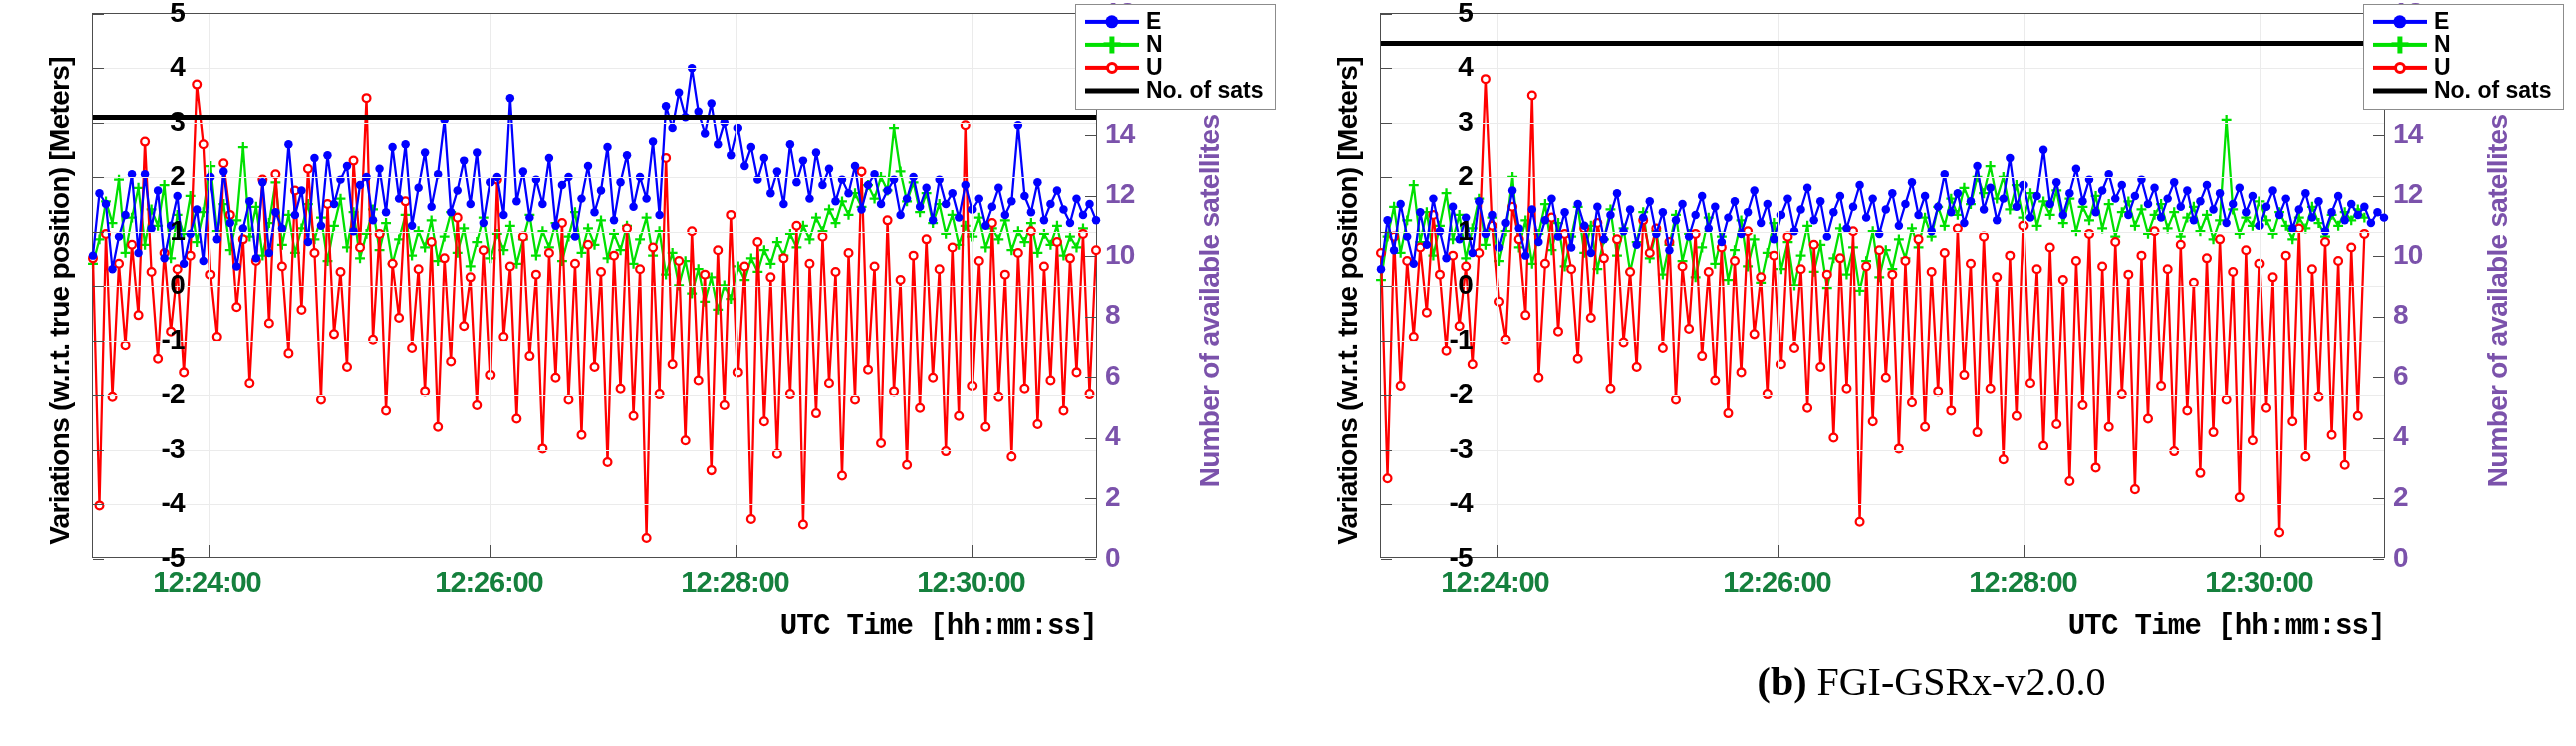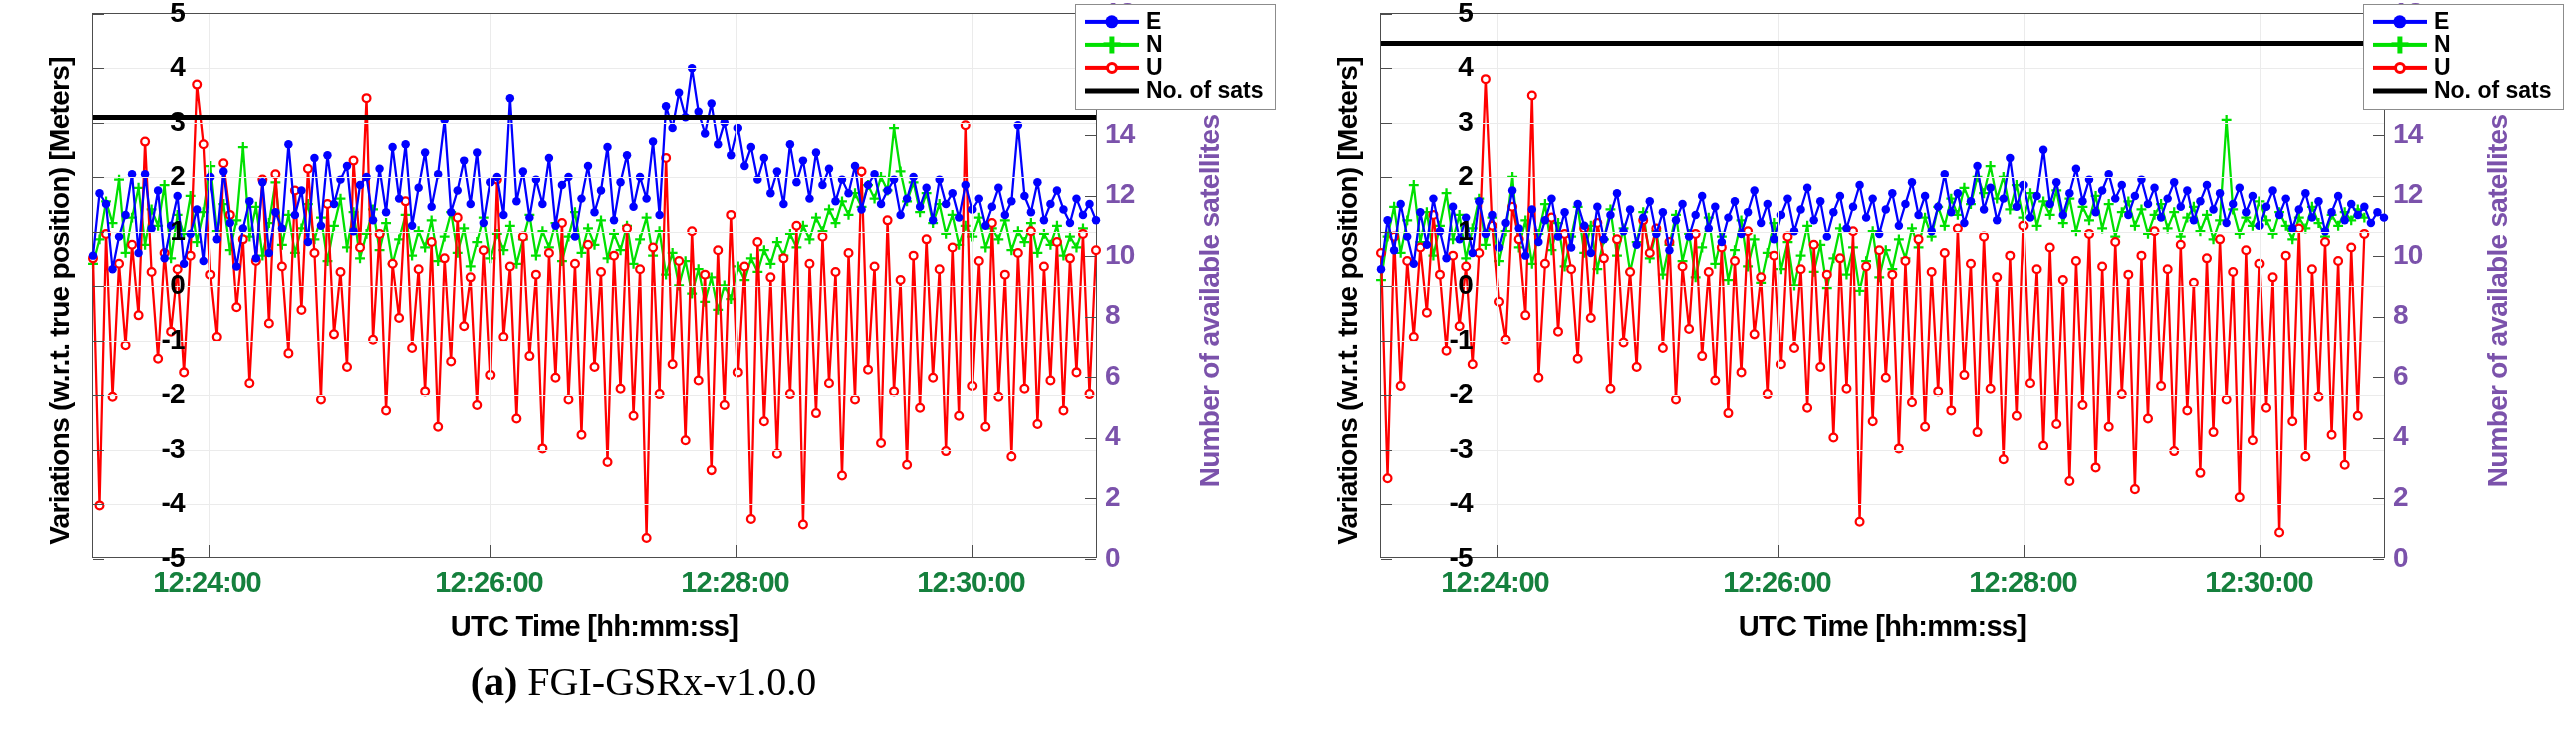--- a/index.html
+++ b/index.html
@@ -28,23 +28,23 @@
            font-size:28px;font-weight:bold;color:#7b52ab;text-align:left;width:64px;
            font-family:"Liberation Sans",sans-serif;letter-spacing:-0.7px;}
   .tickmark-l{position:absolute;left:0;width:11.3px;height:1.4px;background:#4d4d4d;}
   .tickmark-r{position:absolute;right:0;width:11.3px;height:1.4px;background:#4d4d4d;}
   .tickmark-x{position:absolute;bottom:0;width:1.4px;height:11.3px;background:#4d4d4d;}
 
   .xtick{position:absolute;top:566px;transform:translateX(-50%);
          font-size:29px;font-weight:bold;color:#15803d;white-space:nowrap;
          font-family:"Liberation Sans",sans-serif;letter-spacing:-1.1px;}
 
-  .xlabel{position:absolute;top:610px;left:85px;width:1005px;text-align:center;
+  .xlabel{position:absolute;top:610px;left:85px;width:1005px;text-align:right;
           font-size:29px;font-weight:bold;color:#000;
-          font-family:Liberation Sans, sans-serif;letter-spacing:-0.7px;}
+          font-family:Liberation Mono, monospace;letter-spacing:-0.7px;}
 
   .ylabel-left{position:absolute;left:-216px;top:285px;width:538px;text-align:center;
                transform:rotate(-90deg);font-size:28px;font-weight:bold;color:#000;
                font-family:"Liberation Sans",sans-serif;letter-spacing:-0.7px;}
   .ylabel-right{position:absolute;left:934px;top:285px;width:538px;text-align:center;
                 transform:rotate(-90deg);font-size:28px;font-weight:bold;color:#7b52ab;
                 font-family:"Liberation Sans",sans-serif;letter-spacing:-0.7px;}
 
   
   .legend{position:absolute;right:4.2px;top:4.2px;background:#ffffff;
@@ -622,24 +622,20 @@
         <span class="legend-text">U</span>
       </div>
       <div class="legend-row">
         <span class="legend-swatch">
           <span class="lbar" style="background:#000000;height:5px"></span>
         </span>
         <span class="legend-text">No. of sats</span>
       </div>
     </div>
 
-    <div class="caption">
-      <b>(a)</b>
-      <span>FGI-GSRx-v1.0.0</span>
-    </div>
   <div class="ytick-l" style="top: 12.7px;">5</div>
       <div class="ytick-l" style="top: 67px;">4</div>
       <div class="ytick-l" style="top: 122px;">3</div>
       <div class="ytick-l" style="top: 176px;">2</div>
       <div class="ytick-l" style="top: 231px;">1</div>
       <div class="ytick-l" style="top: 285px;">0</div>
       <div class="ytick-l" style="top: 340px;">-1</div>
       <div class="ytick-l" style="top: 394px;">-2</div>
       <div class="ytick-l" style="top: 449px;">-3</div>
       <div class="ytick-l" style="top: 503px;">-4</div>
@@ -1197,20 +1193,24 @@
         <span class="legend-text">U</span>
       </div>
       <div class="legend-row">
         <span class="legend-swatch">
           <span class="lbar" style="background:#000000;height:5px"></span>
         </span>
         <span class="legend-text">No. of sats</span>
       </div>
     </div>
 
+    <div class="caption">
+      <b>(b)</b>
+      <span>FGI-GSRx-v2.0.0</span>
+    </div>
   <div class="ytick-l" style="top: 12.7px;">5</div>
       <div class="ytick-l" style="top: 67px;">4</div>
       <div class="ytick-l" style="top: 122px;">3</div>
       <div class="ytick-l" style="top: 176px;">2</div>
       <div class="ytick-l" style="top: 231px;">1</div>
       <div class="ytick-l" style="top: 285px;">0</div>
       <div class="ytick-l" style="top: 340px;">-1</div>
       <div class="ytick-l" style="top: 394px;">-2</div>
       <div class="ytick-l" style="top: 449px;">-3</div>
       <div class="ytick-l" style="top: 503px;">-4</div>

